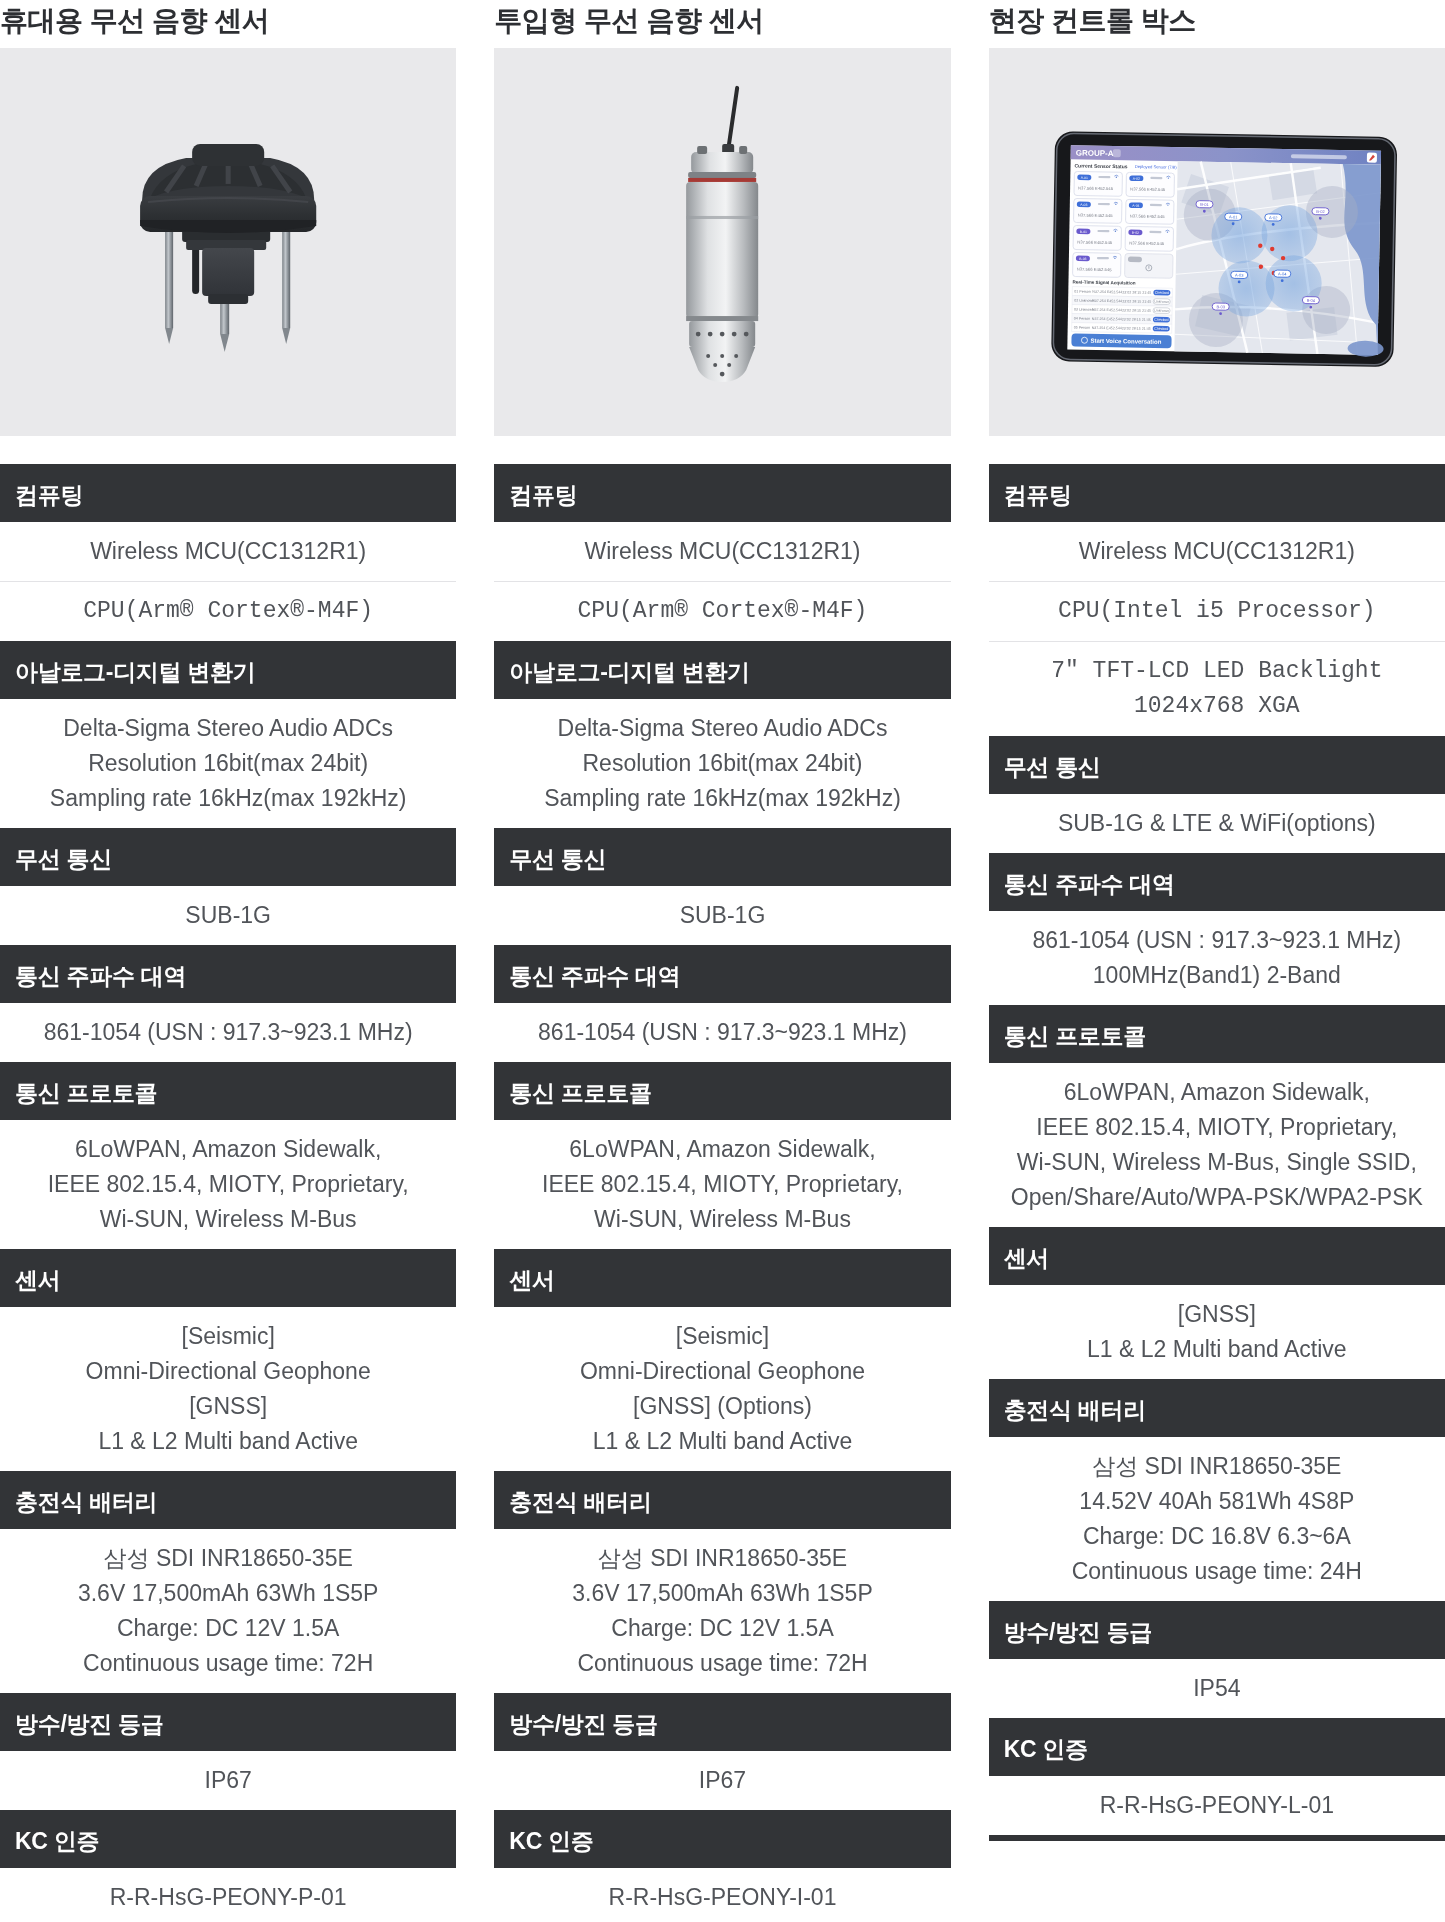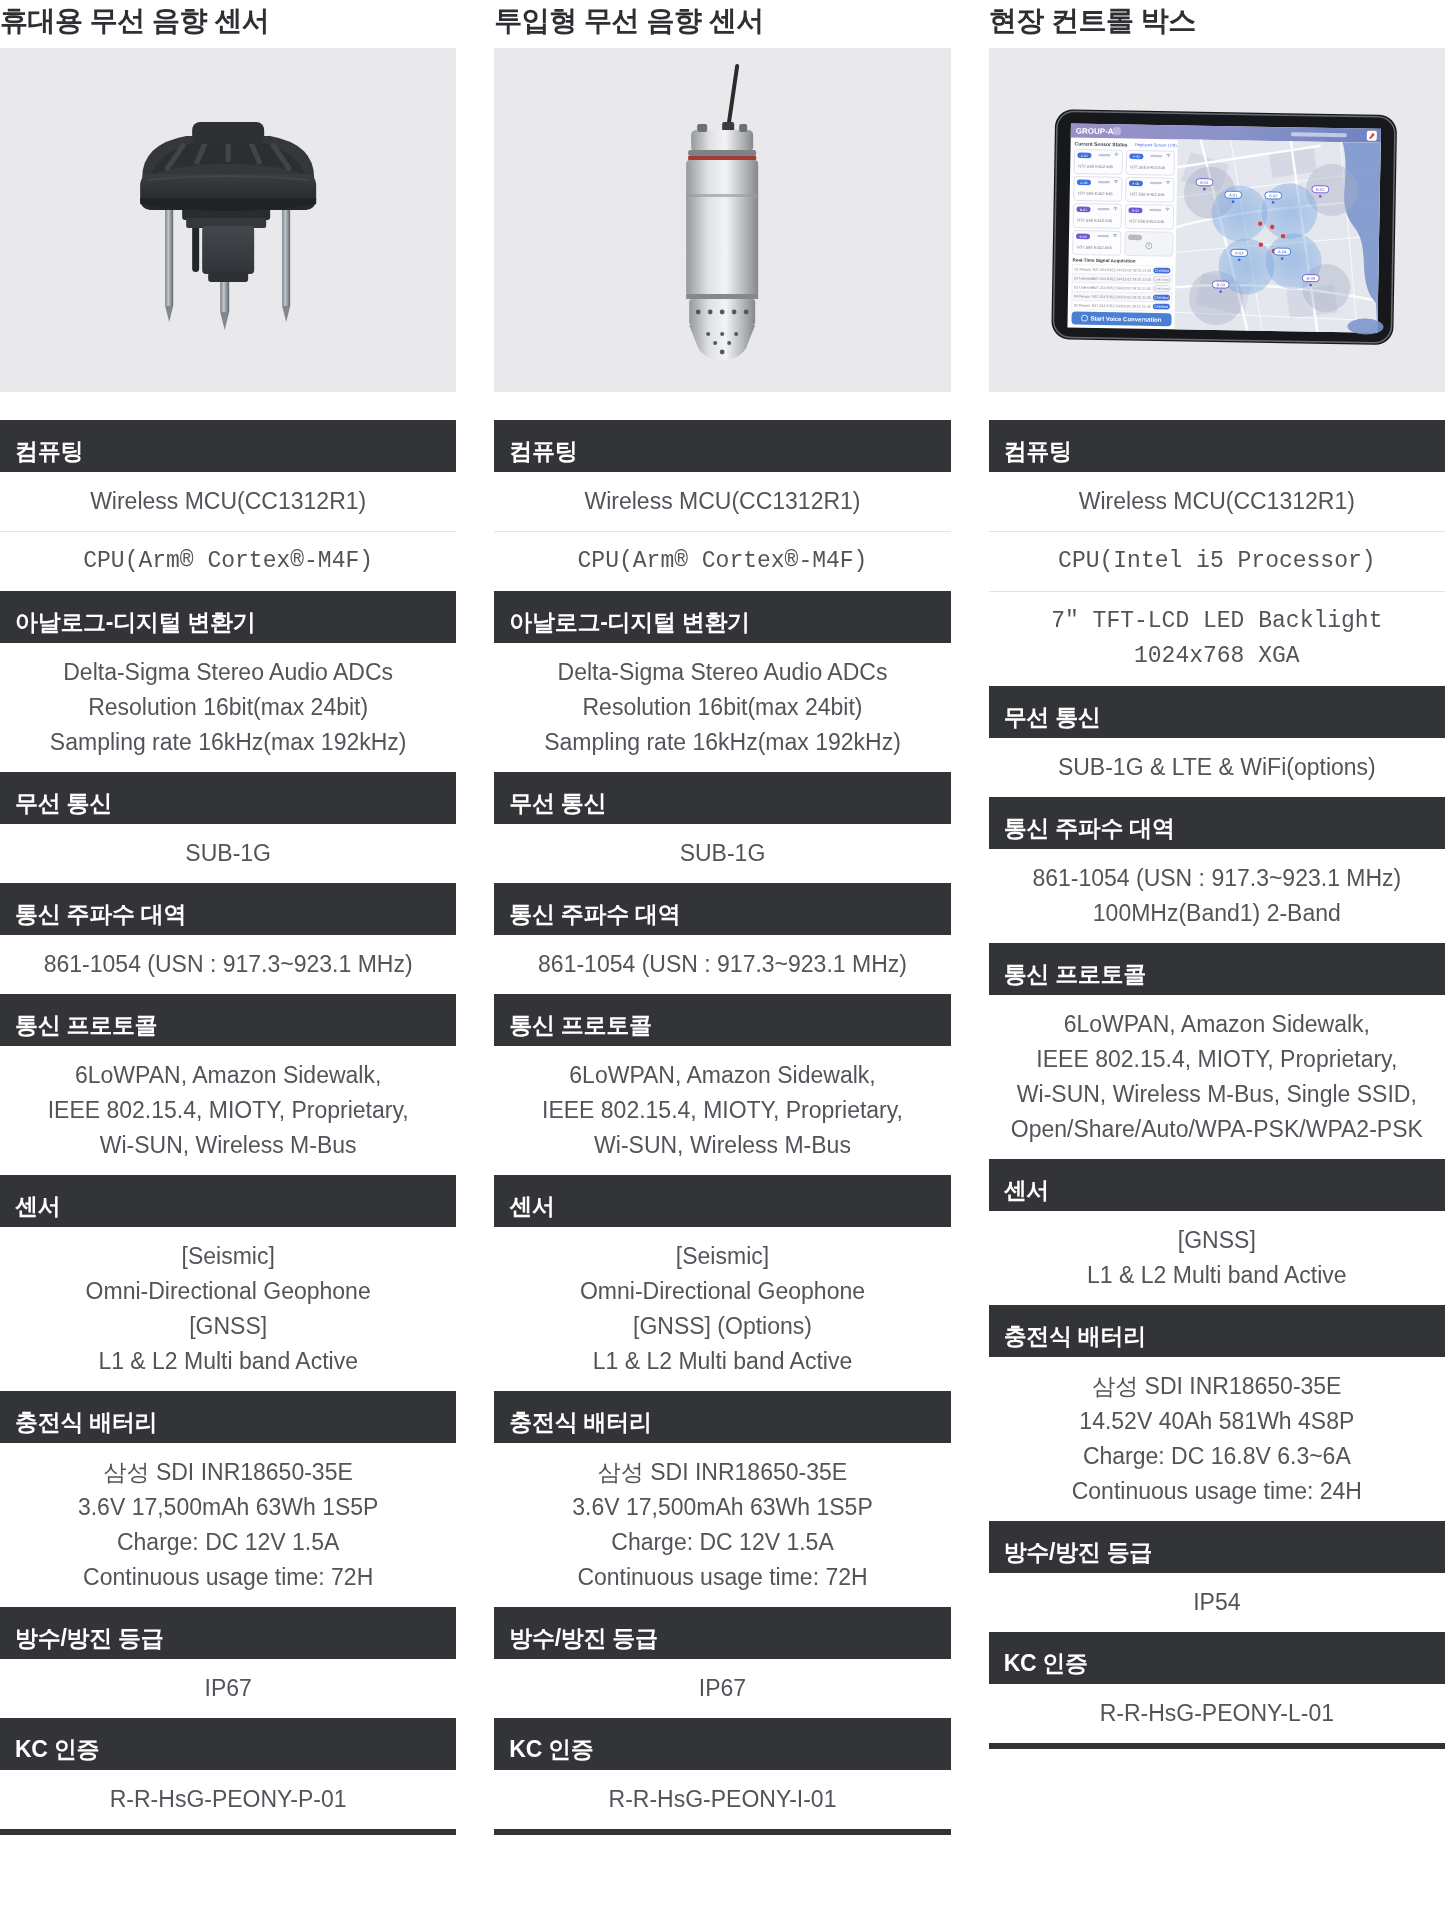--- a/index.html
+++ b/index.html
@@ -21,28 +21,28 @@
     grid-template-columns:repeat(3,1fr);
     column-gap:38px;
     width:1445px;
   }
   .col{display:flex;flex-direction:column;}
   .col-title{
     font-size:28px;line-height:34px;font-weight:700;color:var(--title-fg);
     margin:4px 0 0 0;letter-spacing:-0.5px;
   }
   .img-area{
-    margin-top:10px;height:344px;background:var(--imgbg);
+    margin-top:10px;height:388px;background:var(--imgbg);
     overflow:hidden;
   }
   .img-area svg{display:block;width:100%;height:100%;}
   .specs{margin-top:28px;}
   .sec-header{
     background:var(--header-bg);color:var(--header-fg);
-    height:52px;line-height:62px;padding:0 15px;
+    height:58px;line-height:62px;padding:0 15px;
     font-size:23px;font-weight:600;letter-spacing:-0.3px;
   }
   .cell{
     padding:12px 15px;font-size:23px;line-height:35px;color:var(--body-fg);
     background:#fff;
     text-align:center;
   }
   .cell + .cell{border-top:1px solid var(--divider);font-family:Liberation Mono, monospace;}
   .line{display:block;}
   .cut-bar{height:6px;background:var(--header-bg);}

